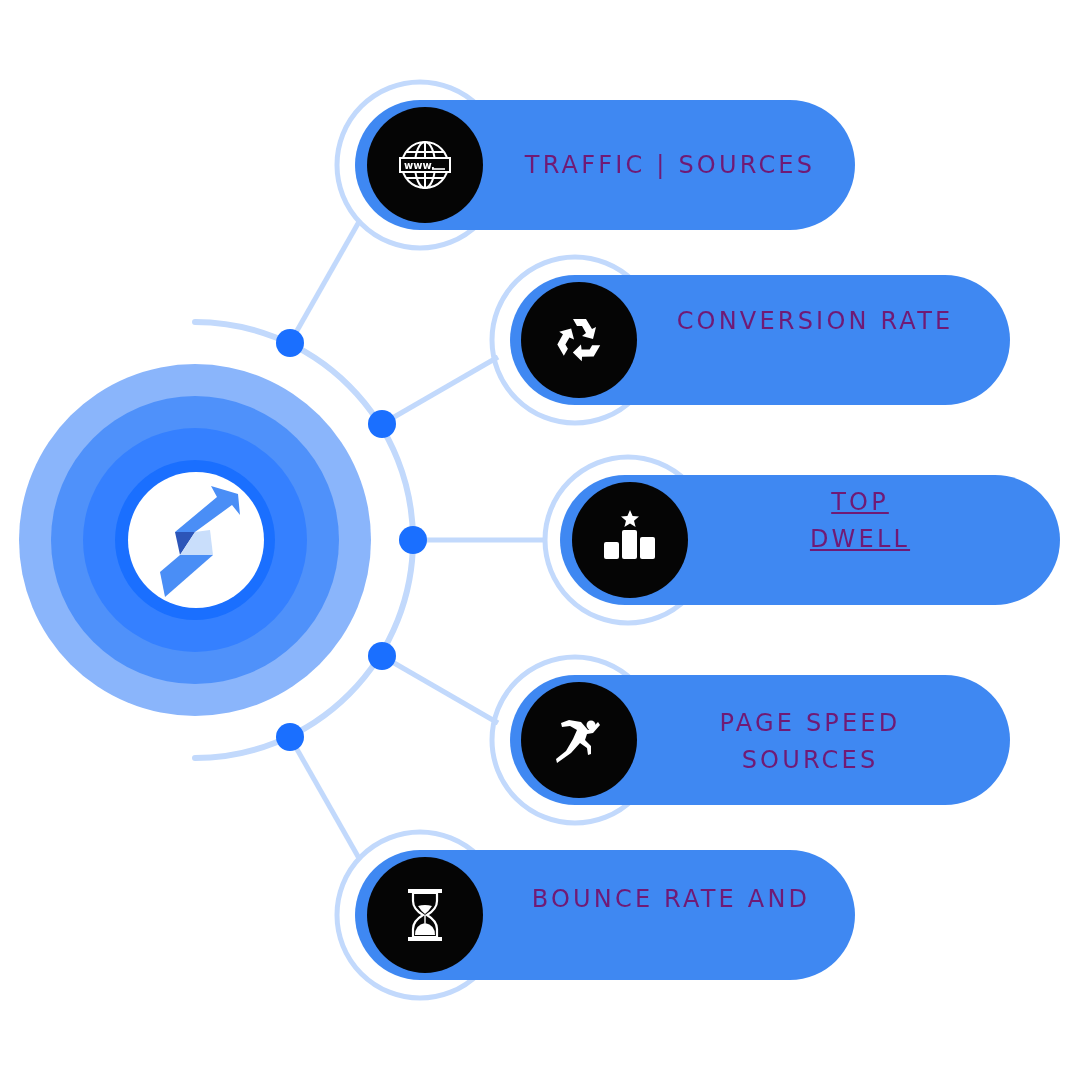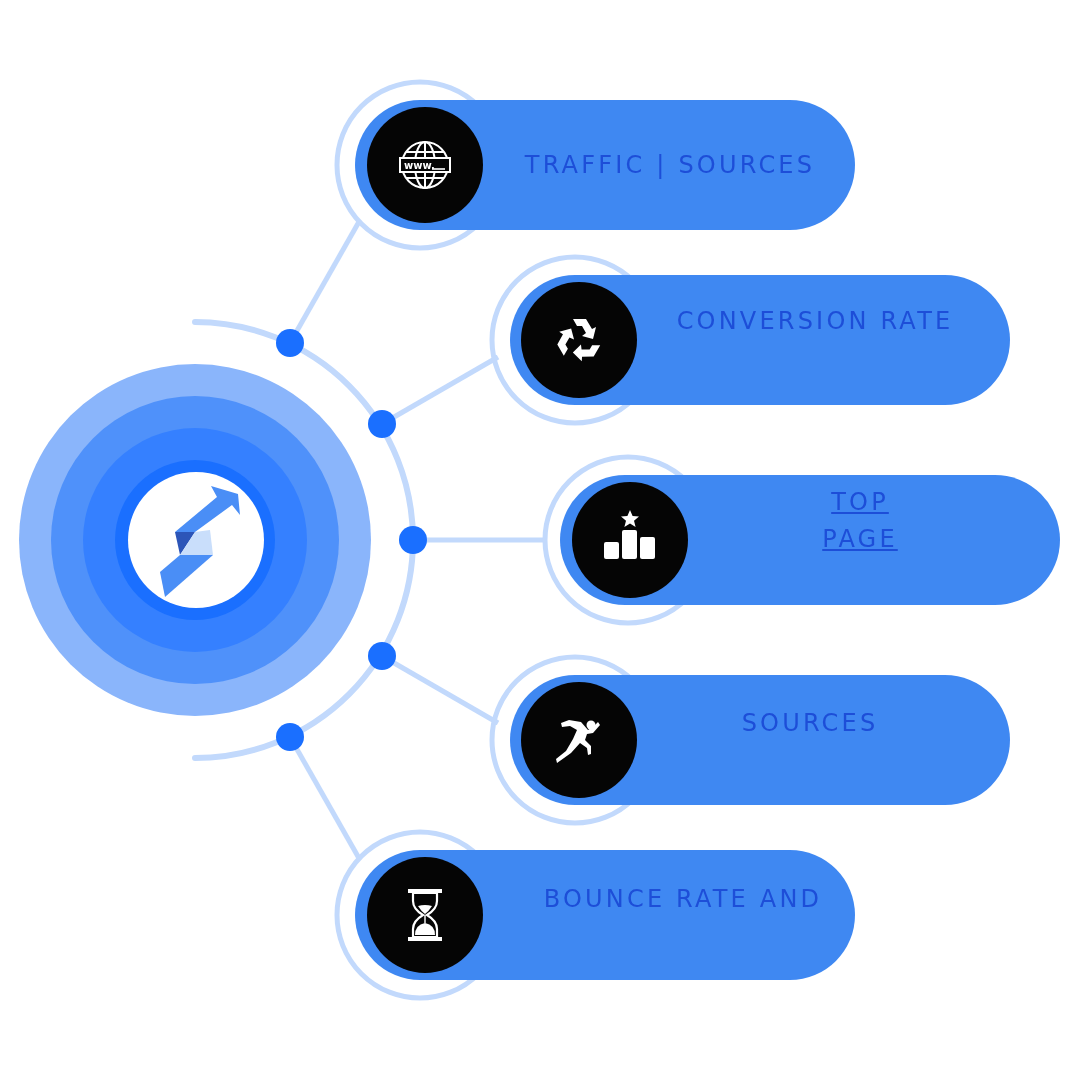--- a/index.html
+++ b/index.html
@@ -1,18 +1,18 @@
 <!DOCTYPE html>
 <html><head>
 <meta charset="utf-8">
 <style>
   html,body{margin:0;padding:0;background:#ffffff;}
   body{width:1080px;height:1080px;position:relative;overflow:hidden;font-family:"Liberation Sans",sans-serif;}
   svg.base{position:absolute;left:0;top:0;}
-  .pill-text{position:absolute;color:#1d4ed8;font-family:"DejaVu Sans",sans-serif;font-size:24px;letter-spacing:3.2px;text-align:center;line-height:37px;font-weight:400;}
+  .pill-text{position:absolute;color:#701a75;font-family:"DejaVu Sans",sans-serif;font-size:24px;letter-spacing:3.2px;text-align:center;line-height:37px;font-weight:400;}
   .pill-text span{display:block;white-space:nowrap;}
 </style>
 </head>
 <body>
 
 <svg class="base" width="1080" height="1080" viewBox="0 0 1080 1080">
 
   <path id="arc" fill="none" stroke-width="6" stroke-linecap="round" d="M 195 322 A 218 218 0 0 1 195 758" stroke="#C2D9FC"></path>
 
   <g id="spokes">
@@ -116,20 +116,21 @@
 </svg>
 
 <div class="pill-text" style="left:480px;width:380px;top:147px;">
   <span>TRAFFIC | SOURCES</span>
 </div>
 <div class="pill-text" style="left:630px;width:370px;top:303px;">
   <span>CONVERSION RATE</span>
 </div>
 <div class="pill-text" style="left:700px;width:320px;top:484px;text-decoration:underline;">
   <span>TOP</span>
-  <span>PAGE</span>
+  <span>DWELL</span>
 </div>
 <div class="pill-text" style="left:650px;width:320px;top:705px;">
+  <span>PAGE SPEED</span>
   <span>SOURCES</span>
 </div>
-<div class="pill-text" style="left:503px;width:360px;top:881px;text-align:center;">
+<div class="pill-text" style="left:491px;width:360px;top:881px;text-align:center;">
   <span>BOUNCE RATE AND</span>
 </div>
 
 </body></html>

